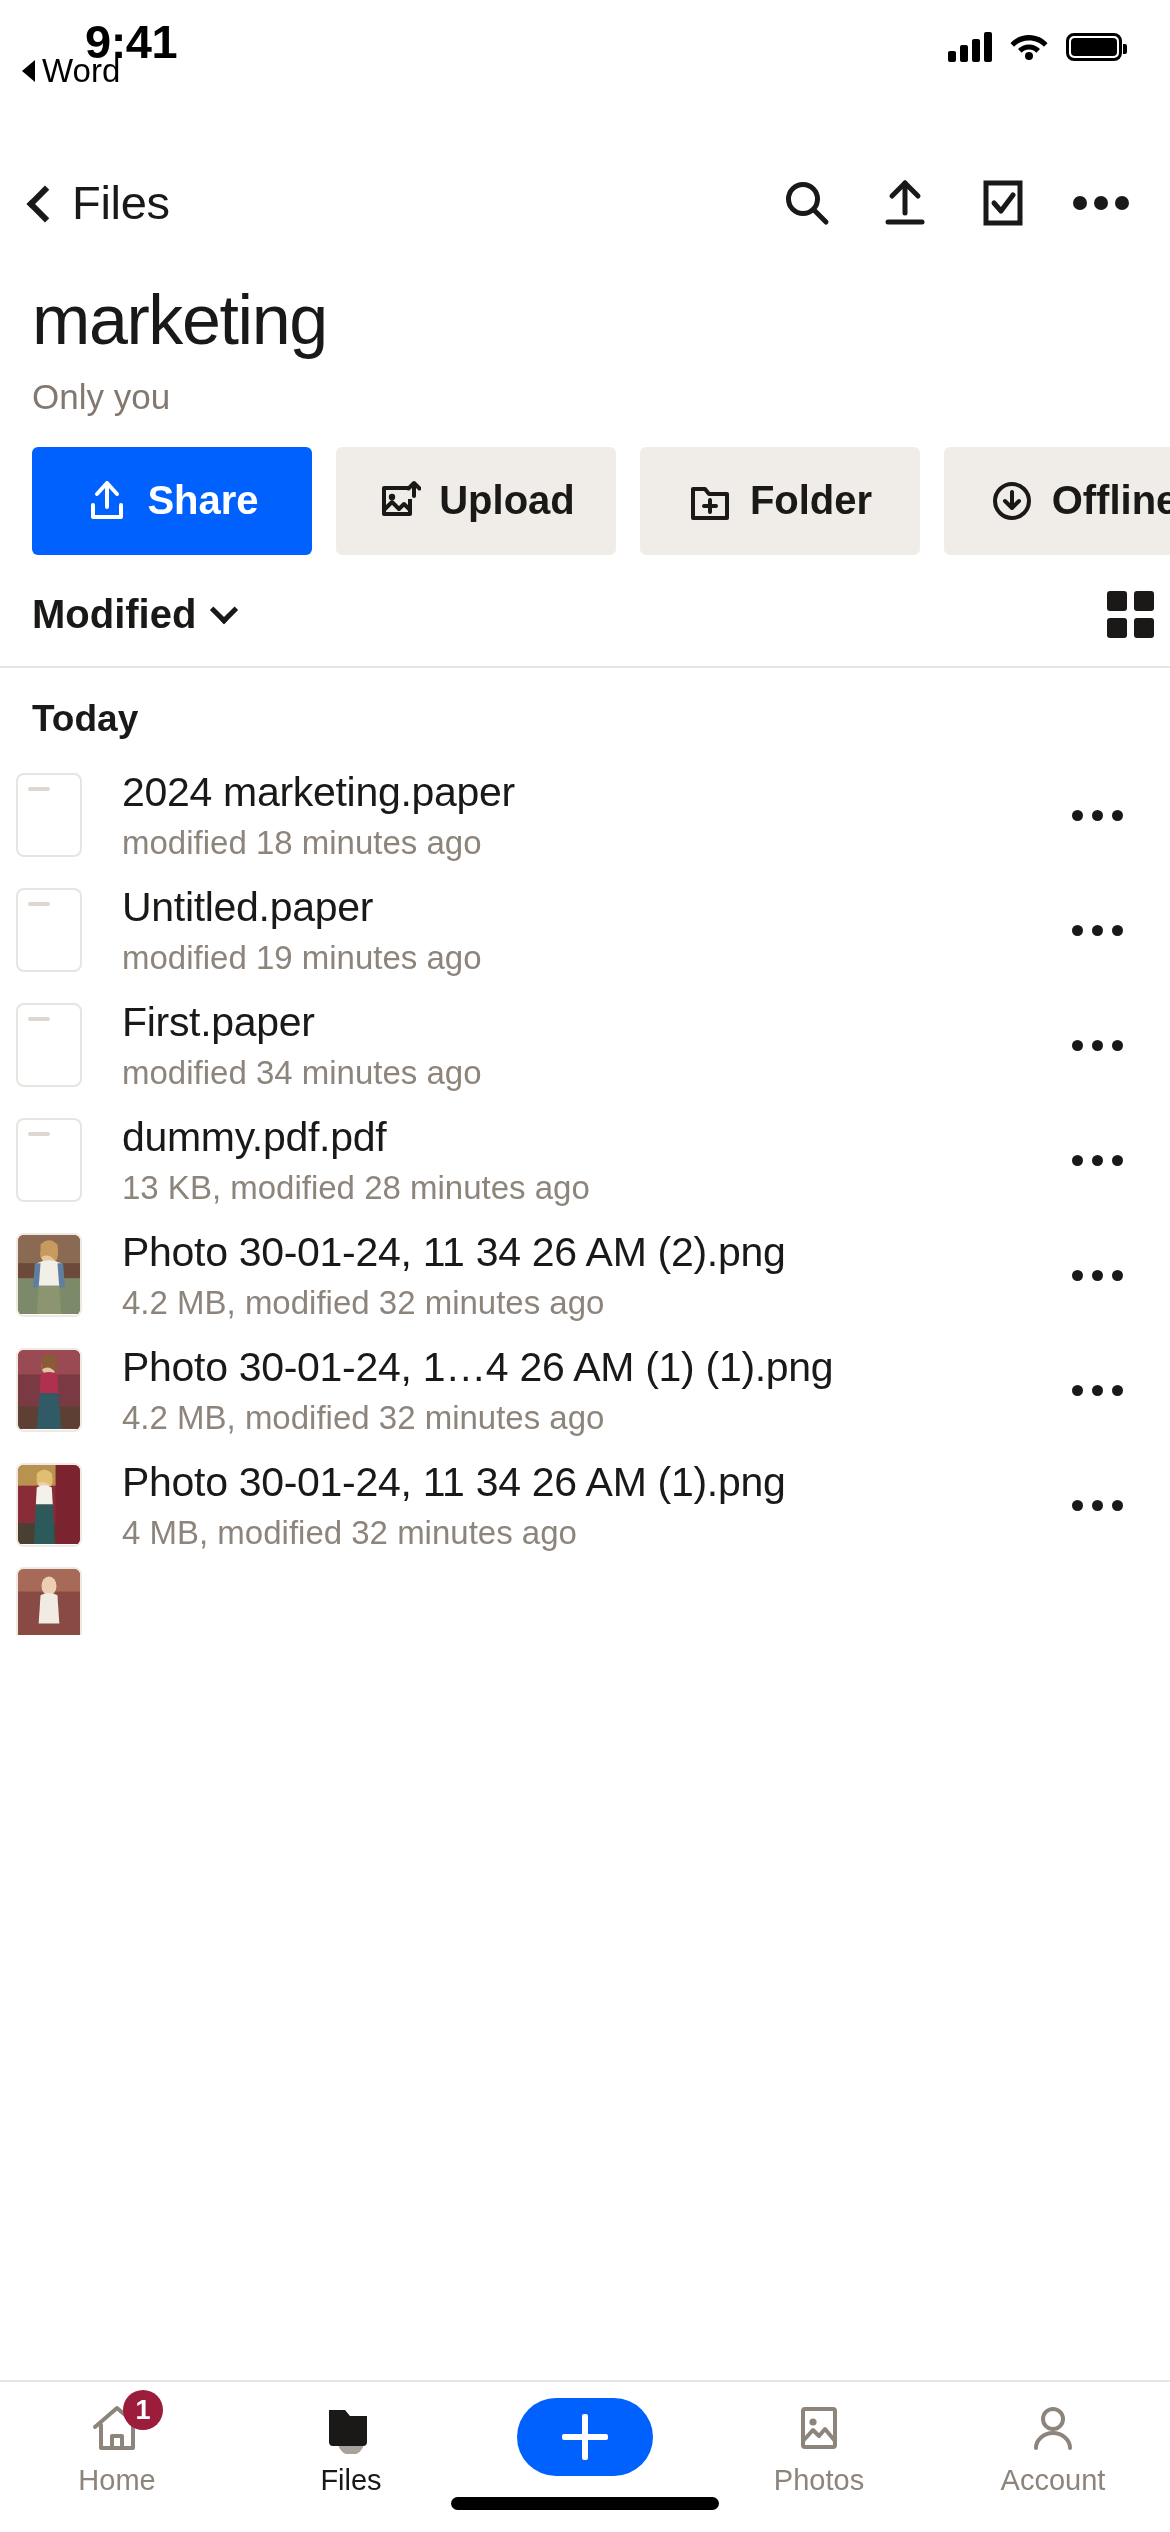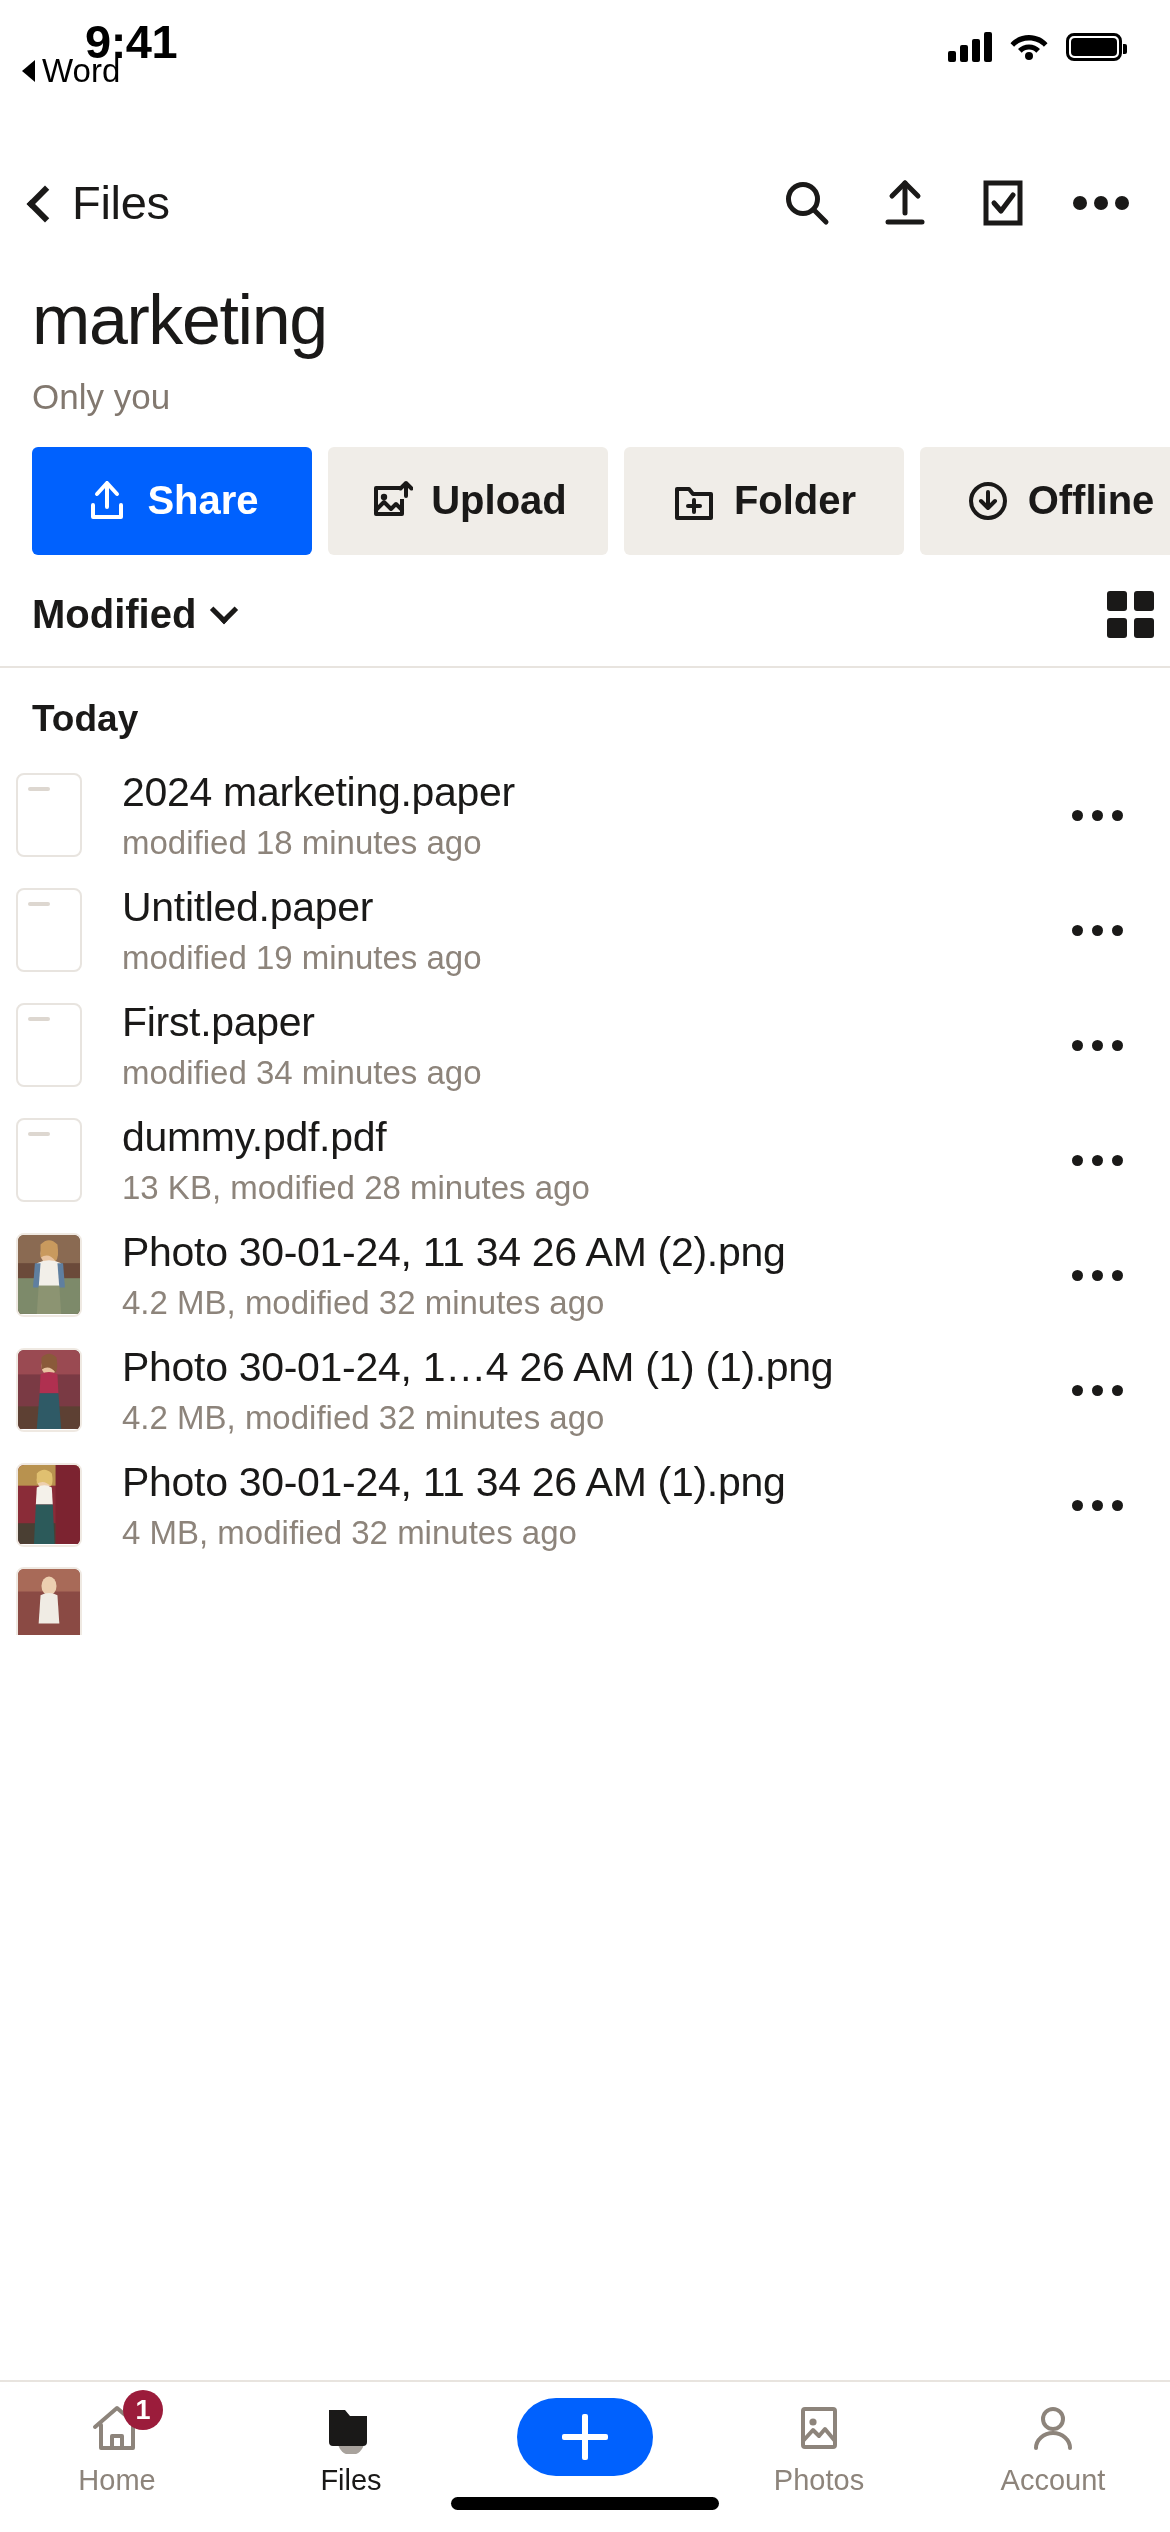--- a/index.html
+++ b/index.html
@@ -46,21 +46,21 @@
   .nav-actions { margin-left: auto; display: flex; align-items: center; gap: 40px; }
   .nav-ic { width: 58px; height: 58px; display: flex; align-items: center; justify-content: center; cursor: pointer; }
   .nav-ic svg { display: block; }
 
   
   .folder-head { padding: 28px 32px 0 32px; }
   .folder-title { font-size: 70px; font-weight: 300; color: #1a1918; letter-spacing: -1.4px; line-height: 1.08; }
   .folder-sub { margin-top: 18px; font-size: 35px; color: #82786f; font-weight: 400; }
 
   
-  .chips { display: flex; gap: 16px; padding: 30px 12px 0 32px; overflow: hidden; }
+  .chips { display: flex; gap: 24px; padding: 30px 12px 0 32px; overflow: hidden; }
   .chip {
     flex: 0 0 auto; height: 108px; min-width: 280px; border-radius: 6px;
     background: #f0ede8; display: flex; align-items: center; justify-content: center;
     gap: 18px; padding: 0 30px; cursor: pointer;
   }
   .chip.primary { background: #0061fe; }
   .chip-label { font-size: 40px; font-weight: 700; color: #1a1918; white-space: nowrap; }
   .chip.primary .chip-label { color: #ffffff; }
   .chip svg { display: block; flex: 0 0 auto; }
 

